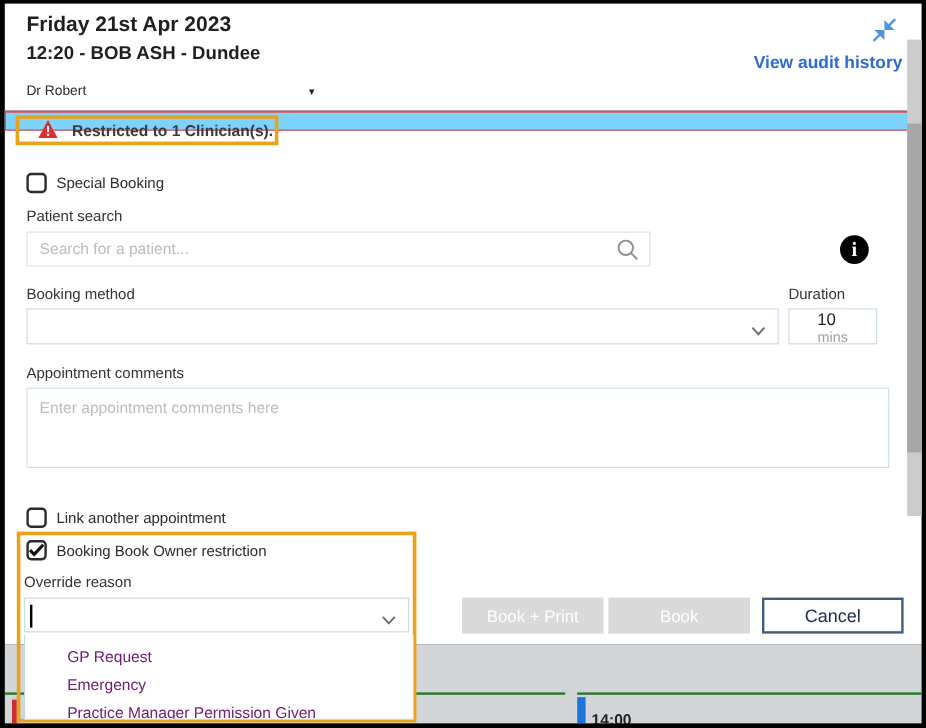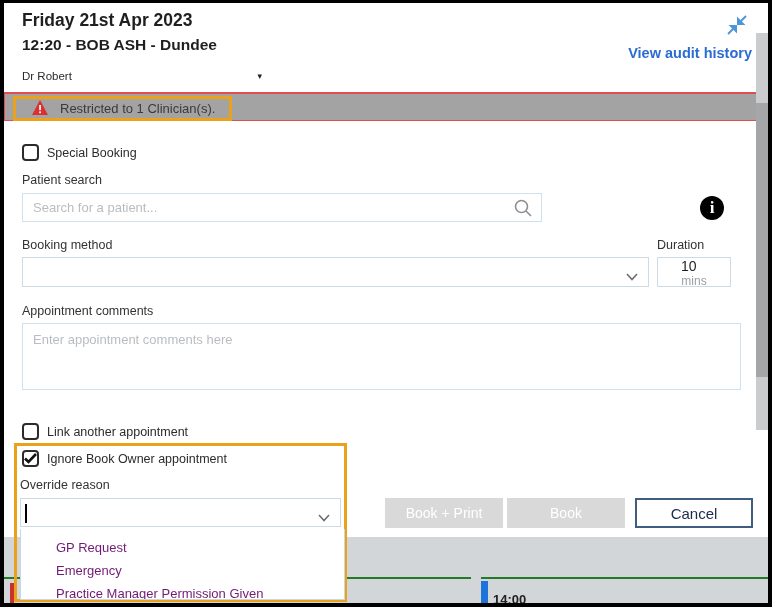--- a/index.html
+++ b/index.html
@@ -13,21 +13,21 @@
 
   
   .title { position:absolute; left:22px; top:10px; font-size:17.5px; font-weight:bold; color:#1f1f1f; }
   .subtitle { position:absolute; left:22px; top:36px; font-size:15.5px; font-weight:bold; color:#1f1f1f; }
   .collapse-btn { position:absolute; left:724px; top:12px; width:26px; height:26px; cursor:pointer; }
   .audit-link { position:absolute; left:560px; top:45px; width:192px; text-align:right; font-size:14.5px; font-weight:bold; color:#2b6bd2; cursor:pointer; }
   .clinician { position:absolute; left:22px; top:67px; width:240px; height:18px; font-size:11.5px; color:#2b2b2b; cursor:pointer; display:flex; justify-content:space-between; align-items:center; }
   .clinician .caret { font-size:9px; color:#222; }
 
   
-  .banner { position:absolute; left:4px; top:92px; width:754px; height:29px; background:#a3a3a3; border:1px solid #de5050; border-top-width:2px; }
+  .banner { position:absolute; left:4px; top:92px; width:754px; height:17px; background:#7dd3fc; border:1px solid #de5050; border-top-width:2px;font-weight:bold; }
   .banner-text { position:absolute; left:55px; top:7px; font-size:13px; color:#3a3a3a; }
   .warn-tri { position:absolute; left:26px; top:5px; }
   .hl1 { position:absolute; left:13px; top:96px; width:219px; height:25px; border:3px solid #eaa21b; z-index:10; pointer-events:none; }
   .hl2 { position:absolute; left:14px; top:443px; width:333px; height:159px; border:3px solid #eaa21b; z-index:30; pointer-events:none; }
 
   
   .cbrow { position:absolute; display:flex; align-items:center; cursor:pointer; }
   .cbox { width:17px; height:17px; border:2px solid #2b2b2b; border-radius:4px; background:#fff; display:inline-flex; align-items:center; justify-content:center; flex:0 0 auto; }
   .cblabel { margin-left:8px; font-size:12.5px; color:#2b2b2b; white-space:nowrap; }
 
@@ -150,21 +150,21 @@
     <span class="cbox"></span>
     <span class="cblabel">Link another appointment</span>
   </div>
 
   <div class="cbrow" style="left:22px; top:450px; z-index:31;">
     <span class="cbox">
       <svg width="13" height="11" viewBox="0 0 13 11">
           <polyline points="1,5.5 4.5,9 12,1" fill="none" stroke="#111" stroke-width="2.6"></polyline>
         </svg>
     </span>
-    <span class="cblabel">Ignore Book Owner appointment</span>
+    <span class="cblabel">Booking Book Owner restriction</span>
   </div>
 
   <div class="flabel" style="left:20px; top:478px; z-index:31;">Override reason</div>
   <div class="select ov-select">
     <span class="cursor"></span>
     <span style="padding-left:8px; font-size:13px; color:#333;"></span>
     <span class="chev">
       <svg width="12" height="8" viewBox="0 0 12 8">
           <polyline points="1,1 6,6.5 11,1" fill="none" stroke="#6a6f74" stroke-width="1.6"></polyline>
         </svg>

